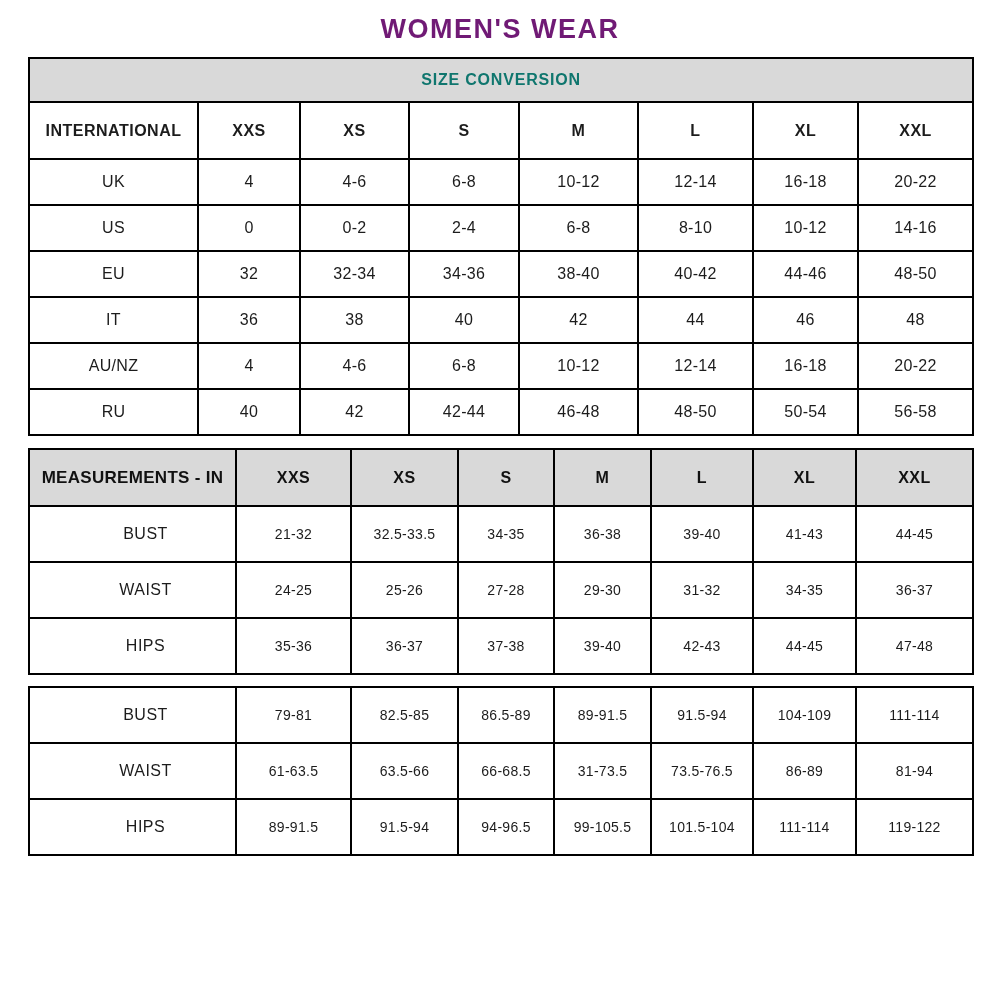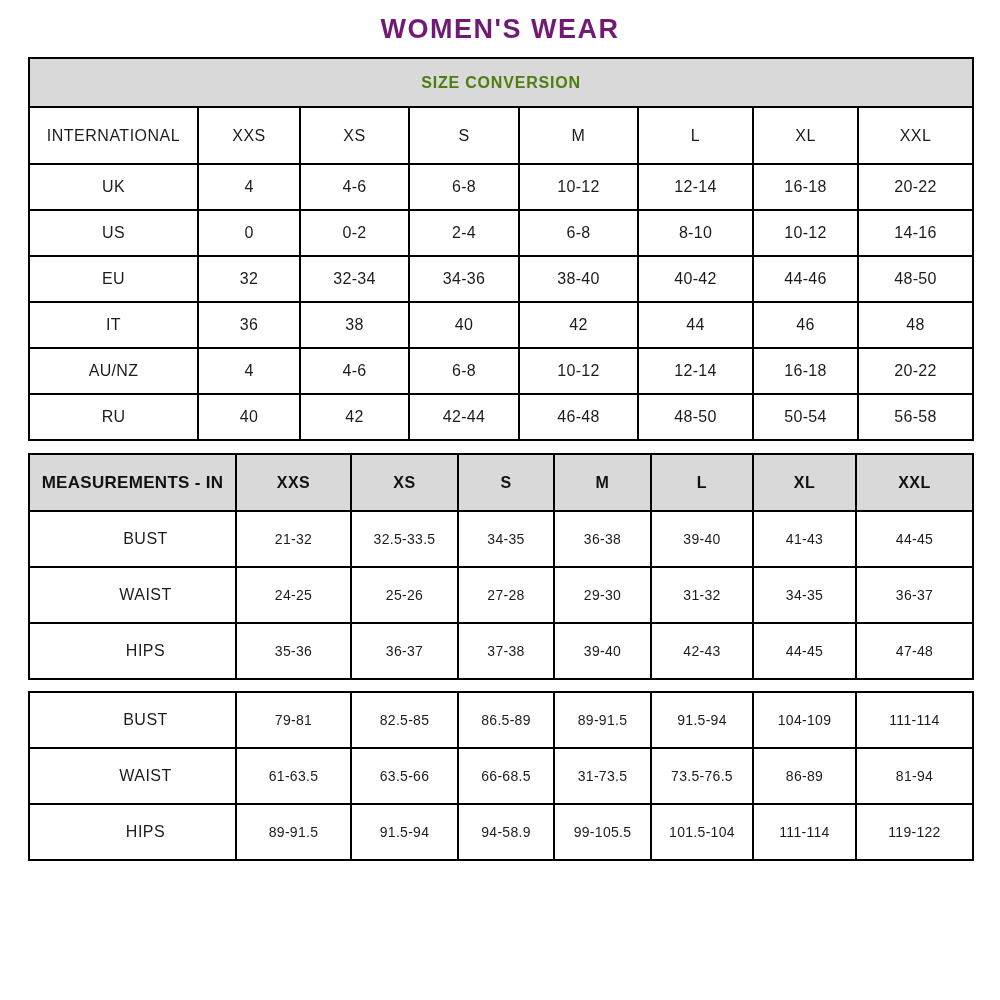--- a/index.html
+++ b/index.html
@@ -30,30 +30,30 @@
   .gap11 { height: 11px; }
   td {
     border: 2px solid #000;
     text-align: center;
     vertical-align: middle;
     padding: 0 2px;
     overflow: hidden;
   }
   
   .t1 .span-head td {
-    height: 49px;
+    height: 44px;
     background: #d9d9d9;
     font-weight: 700;
     font-size: 16px;
     letter-spacing: 0.8px;
-    color: #4d7c0f;
+    color: #0f766e;
   }
   .t1 .col-head td {
     height: 57px;
-    font-weight: 400;
+    font-weight: 700;
     font-size: 16px;
     letter-spacing: 0.5px;
   }
   .t1 .data-row td {
     height: 46px;
     font-weight: 500;
     font-size: 16px;
     letter-spacing: 0.3px;
   }
   
@@ -262,21 +262,21 @@
       <td>66-68.5</td>
       <td>31-73.5</td>
       <td>73.5-76.5</td>
       <td>86-89</td>
       <td>81-94</td>
     </tr>
     <tr class="data-row">
       <td class="firstcol">HIPS</td>
       <td>89-91.5</td>
       <td>91.5-94</td>
-      <td>94-58.9</td>
+      <td>94-96.5</td>
       <td>99-105.5</td>
       <td>101.5-104</td>
       <td>111-114</td>
       <td>119-122</td>
     </tr>
   </tbody>
     </table>
 
 </div>
 

